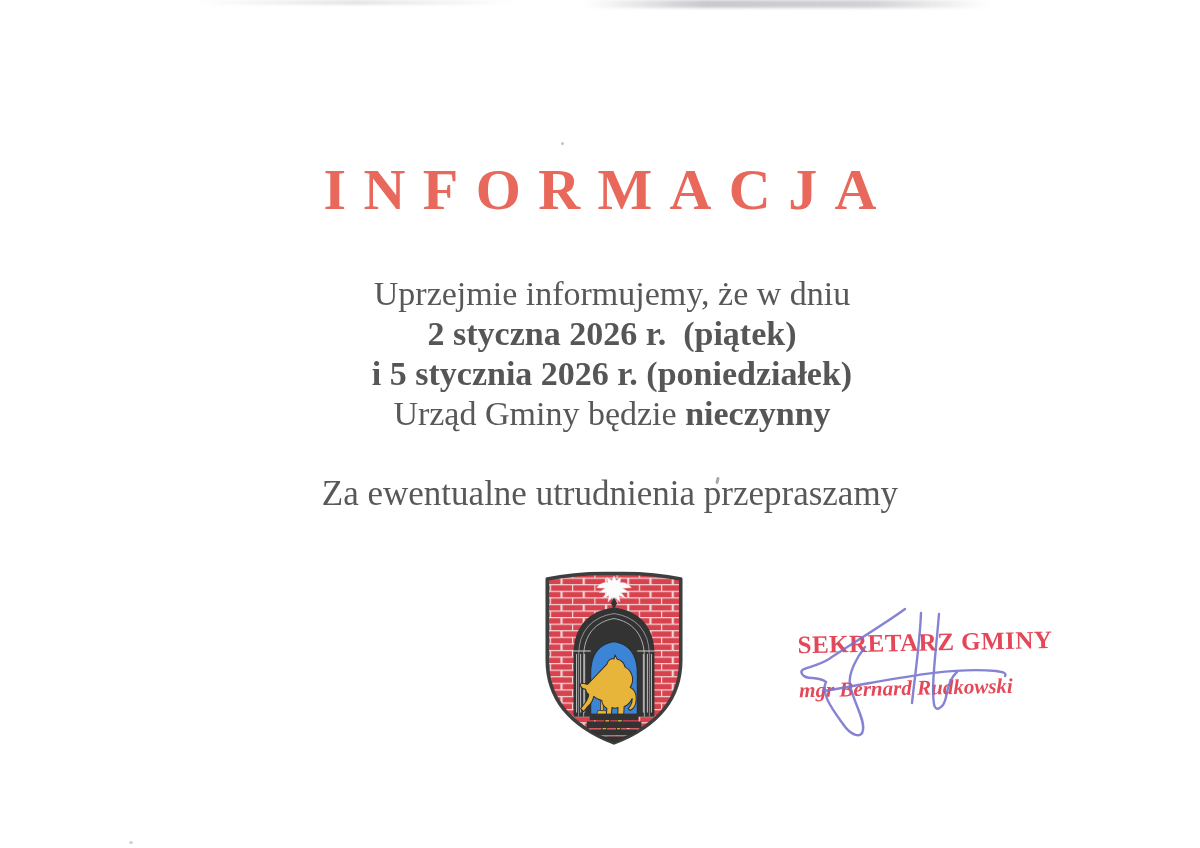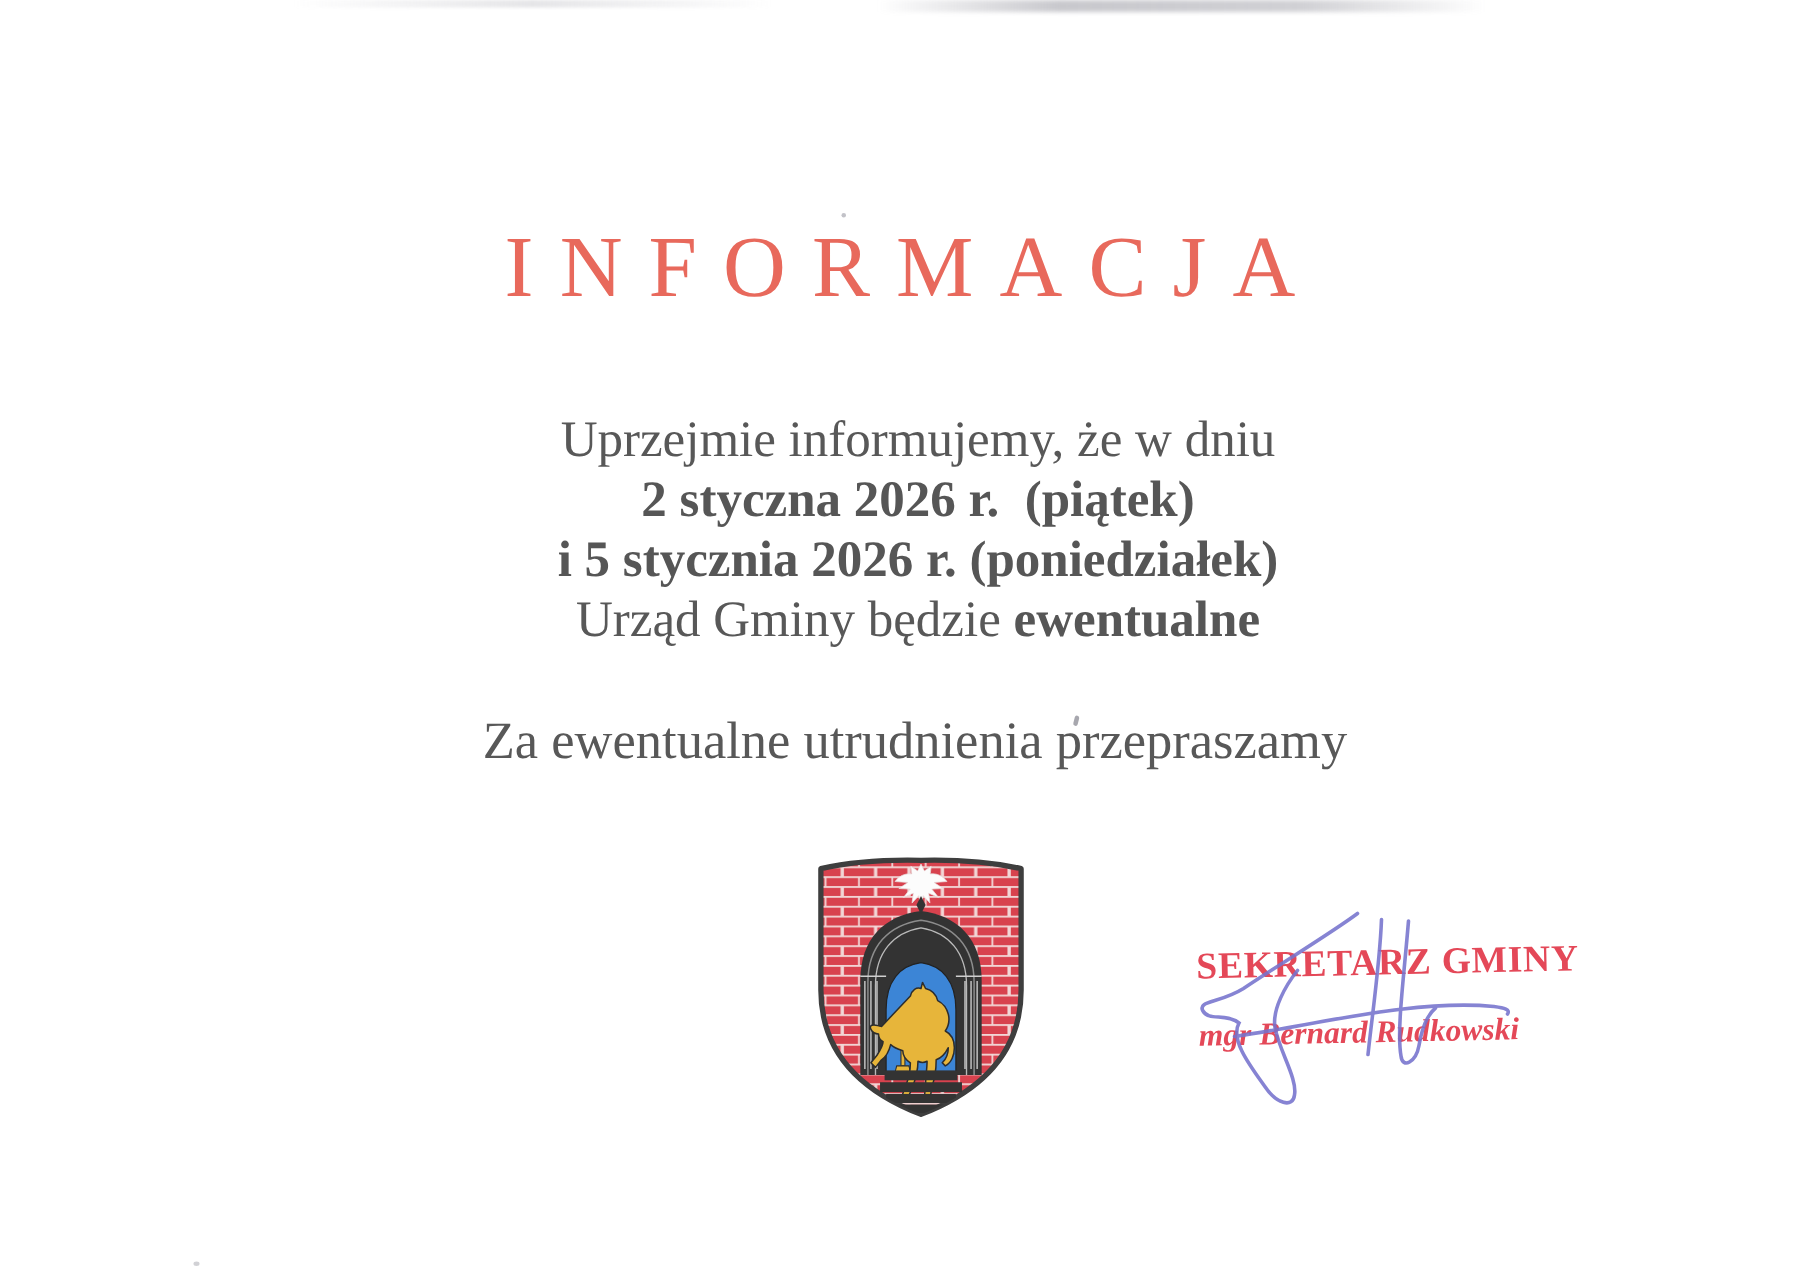--- a/index.html
+++ b/index.html
@@ -21,23 +21,23 @@
     left:585px;width:405px;height:8px;
     background:linear-gradient(to right,rgba(140,140,150,0),rgba(140,140,150,.48) 30%,rgba(140,140,150,.40) 70%,rgba(140,140,150,0));
     filter:blur(1.5px);
   }
   .speck{position:absolute;border-radius:50%;background:rgba(120,120,132,.45);}
   .speck.a{left:561px;top:142px;width:3px;height:3px;}
   .speck.b{left:716px;top:477px;width:3px;height:7px;border-radius:2px;transform:rotate(14deg);background:rgba(95,95,108,.55);}
   .speck.c{left:129px;top:841px;width:4px;height:3px;background:rgba(140,140,150,.4);}
 
   .title{
-    position:absolute;left:0;right:0;top:144px;margin:0;
+    position:absolute;left:0;right:0;top:156px;margin:0;
     text-align:center;
-    font-size:58px;font-weight:400;
+    font-size:58px;font-weight:700;
     letter-spacing:.30em;text-indent:.30em;
     color:var(--title-red,#e8695c);
   }
   .notice-body{
     position:absolute;left:0;right:0;top:274px;
     text-align:center;
     transform:translateX(12px);
     color:var(--body-gray,#585858);
     font-size:34px;line-height:40px;
   }
@@ -70,21 +70,21 @@
   <div class="speck a"></div>
   <div class="speck b"></div>
   <div class="speck c"></div>
 
   <h1 class="title">INFORMACJA</h1>
 
   <div class="notice-body">
     <div class="notice-line">Uprzejmie informujemy, że w dniu</div>
     <div class="notice-line bold">2 styczna 2026 r.  (piątek)</div>
     <div class="notice-line bold">i 5 stycznia 2026 r. (poniedziałek)</div>
-    <div class="notice-line"><span>Urząd Gminy będzie </span><span class="emph">ewentualne</span></div>
+    <div class="notice-line"><span>Urząd Gminy będzie </span><span class="emph">nieczynny</span></div>
   </div>
 
   <div class="apology">Za ewentualne utrudnienia przepraszamy</div>
 
   <svg class="arms" viewBox="0 0 148 176" xmlns="http://www.w3.org/2000/svg" aria-hidden="true">
     <defs>
       <pattern id="bricks" width="22" height="13" patternUnits="userSpaceOnUse">
         <rect width="22" height="13" fill="#d8424e"></rect>
         <rect x="0" y="0" width="22" height="1.2" fill="#f2d6d6"></rect>
         <rect x="0" y="6.5" width="22" height="1.2" fill="#f2d6d6"></rect>

